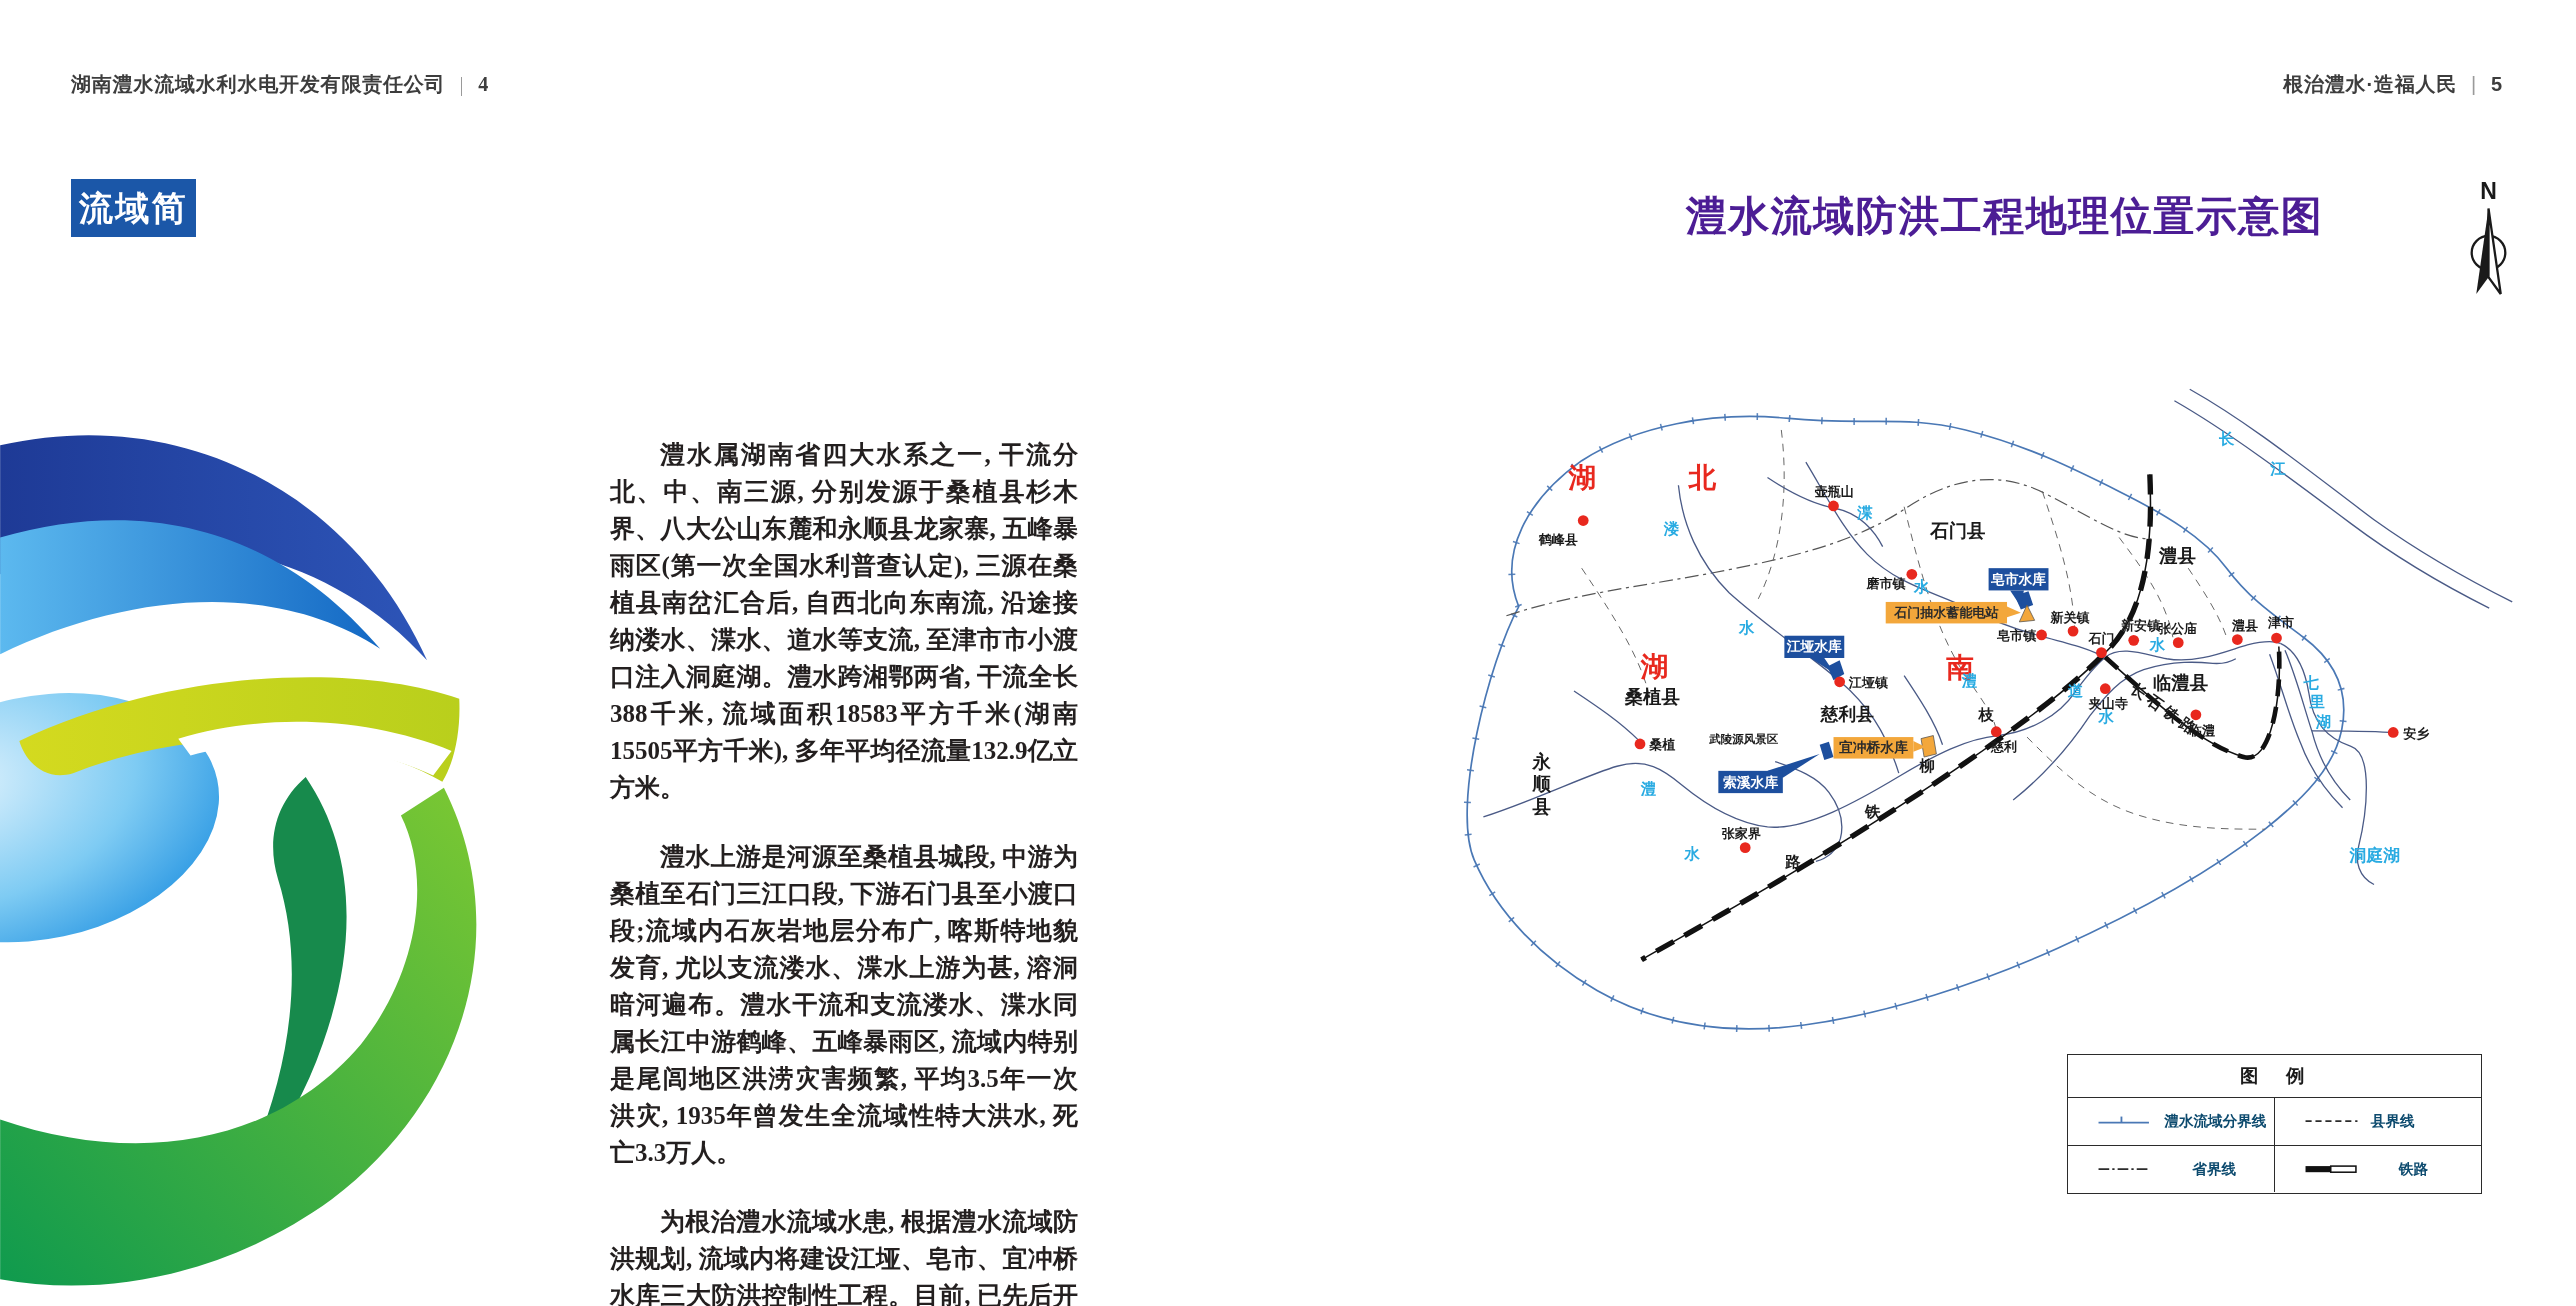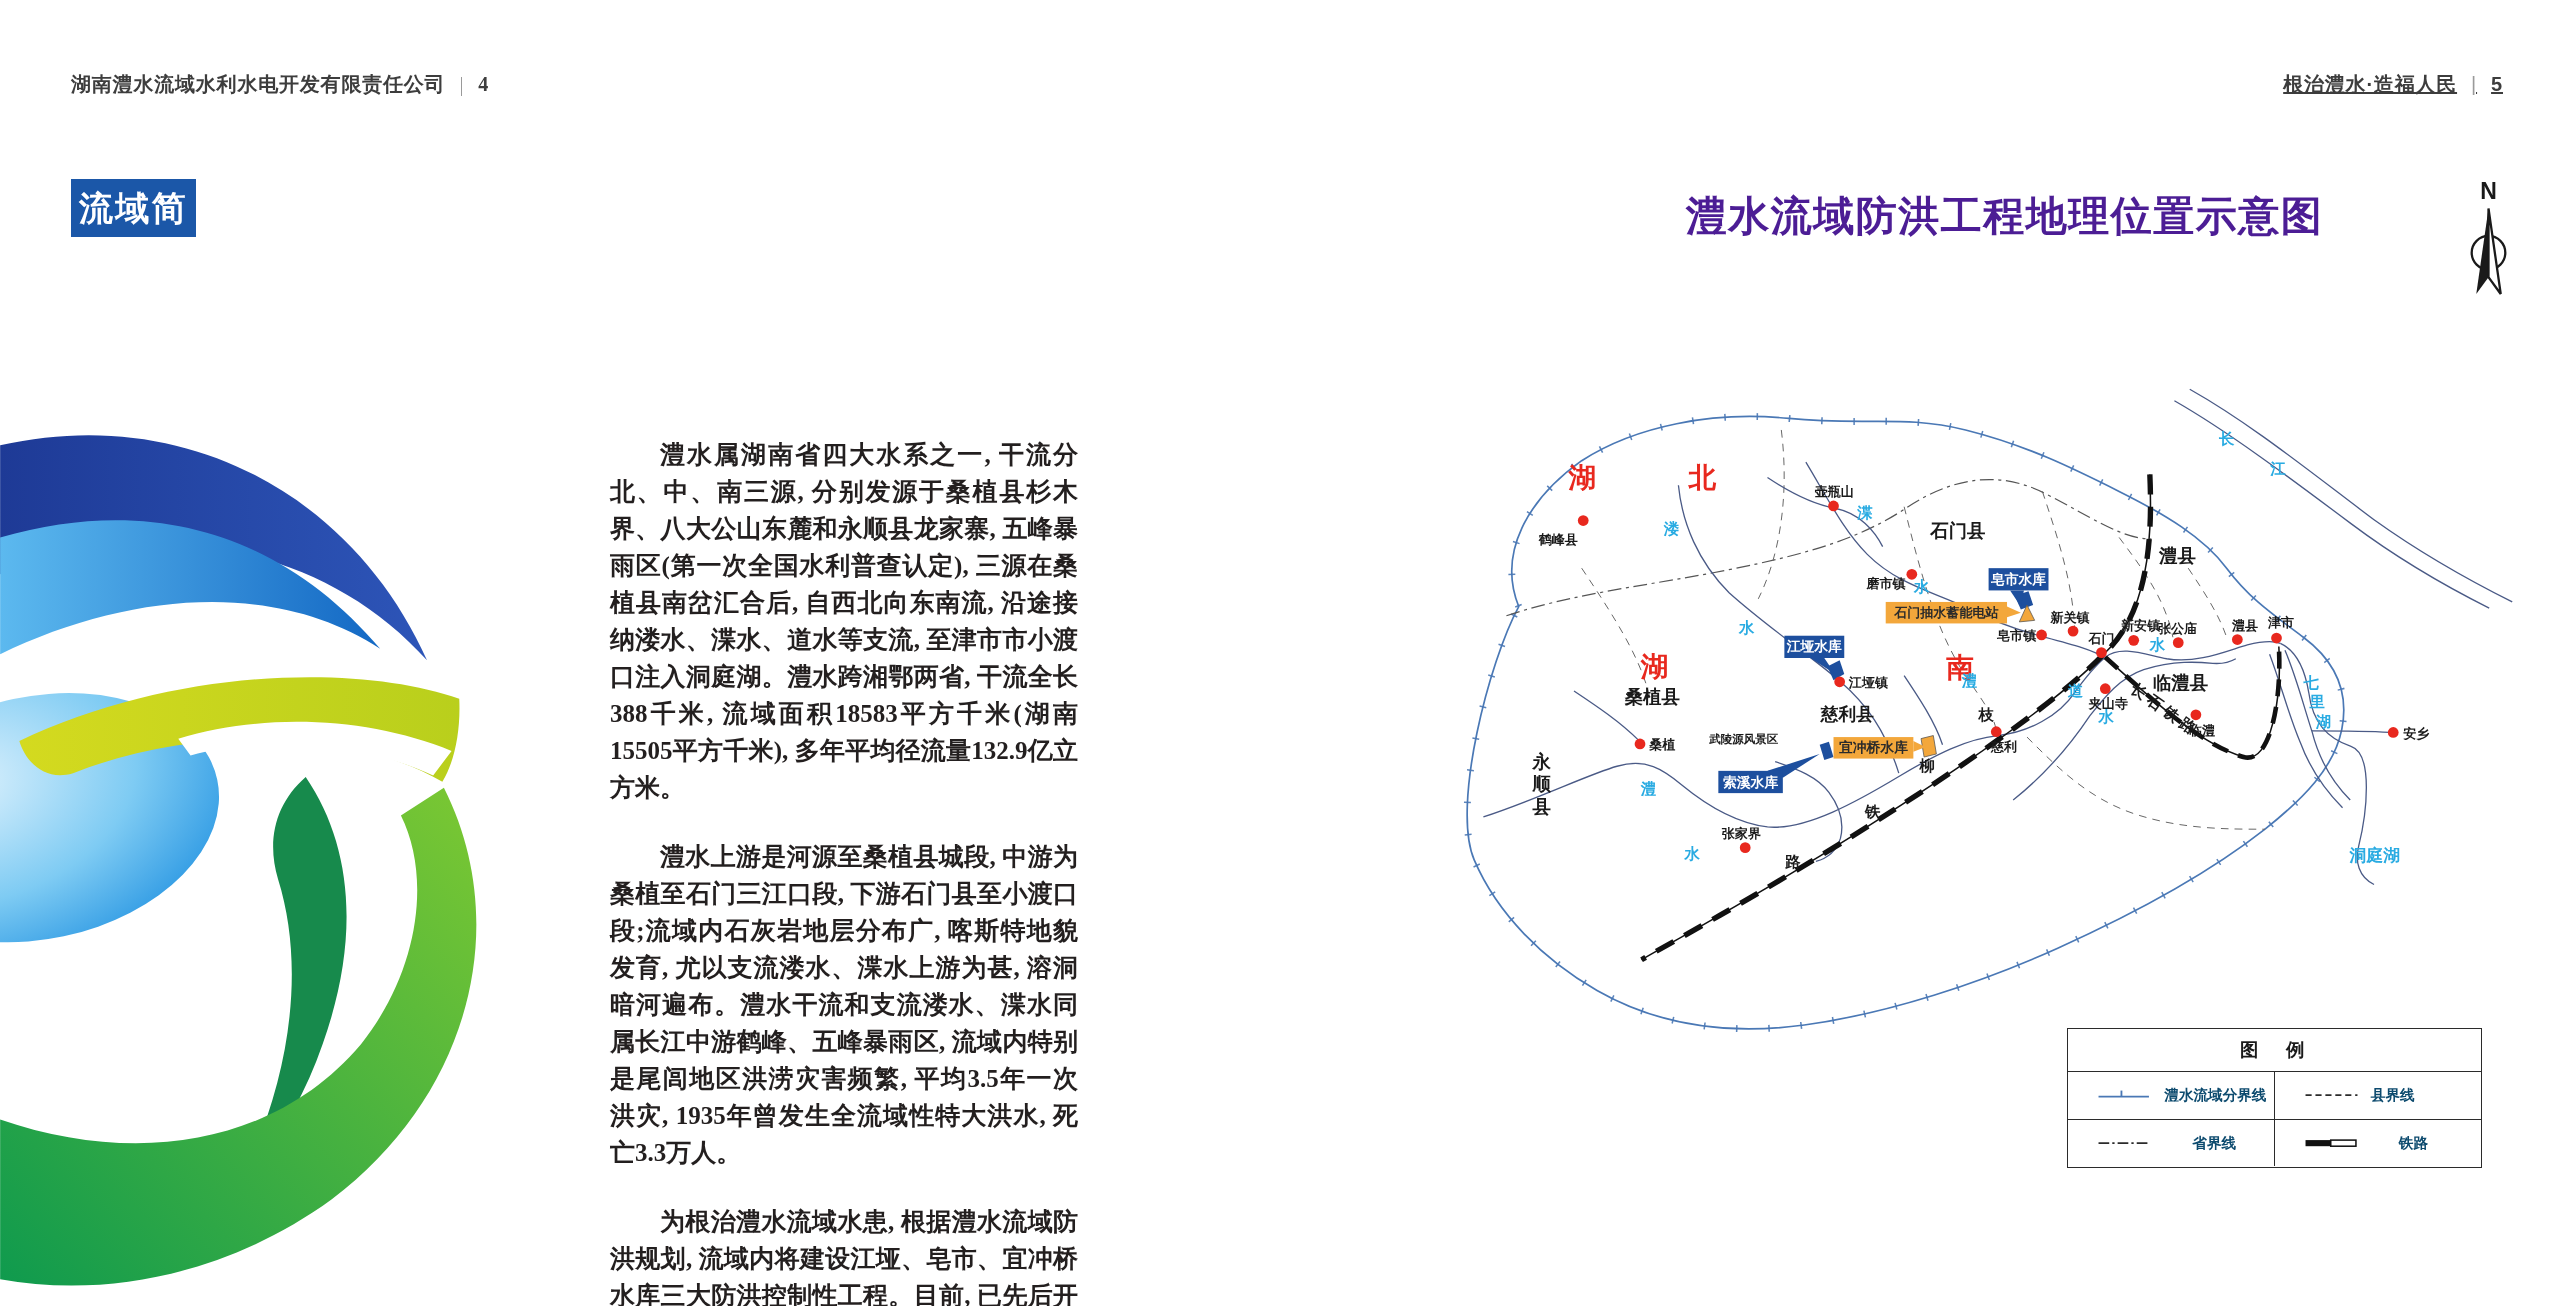--- a/index.html
+++ b/index.html
@@ -3,37 +3,37 @@
 <meta charset="utf-8">
 <style>
   html,body{margin:0;padding:0;}
   body{width:2576px;height:1306px;position:relative;overflow:hidden;background:#ffffff;
        font-family:"Liberation Sans",sans-serif;}
   .abs{position:absolute;}
   
   .hdr{top:71px;font-size:20px;font-weight:bold;color:#3d3d3d;letter-spacing:0.8px;white-space:nowrap;}
   .hdr .sep{color:#9a9a9a;margin:0 14px;font-weight:normal;}
   .hdr-left{left:71px;font-family:Liberation Serif, serif;}
-  .hdr-right{right:73px;text-align:right;text-decoration:underline;}
+  .hdr-right{right:73px;text-align:right;}
   
   .badge{left:71px;top:179px;width:125px;height:58px;background:#1b57a8;color:#ffffff;
          font-size:34px;font-weight:bold;text-align:center;line-height:58px;letter-spacing:2.3px;}
   
   .bodytext{left:610px;top:436px;width:468px;color:#231f1f;
             font-family:"Liberation Serif","DejaVu Serif",serif;font-weight:700;
             font-size:25px;line-height:1.48;text-align:justify;}
   .bodytext p{margin:0 0 32px 0;text-indent:2em;}
   
   .maptitle{left:1682px;top:189px;width:645px;text-align:center;color:#4c1d95;
             font-size:41px;font-weight:bold;letter-spacing:1.5px;white-space:nowrap;}
   
   .compass{left:2461px;top:178px;width:55px;text-align:center;}
   .compass .n{font-size:23px;font-weight:bold;color:#1a1a1a;}
   
-  .legend{left:2067px;top:1028px;width:415px;height:140px;background:#ffffff;
+  .legend{left:2067px;top:1054px;width:415px;height:140px;background:#ffffff;
           border:1.5px solid #2b2b2b;box-sizing:border-box;z-index:5;}
   .legend .ltitle{height:42px;line-height:42px;text-align:center;font-size:18.4px;font-weight:bold;
           color:#1a1a1a;border-bottom:1.5px solid #2b2b2b;letter-spacing:4.6px;}
   .legend .lrow{display:flex;height:47px;}
   .legend .lrow + .lrow .lcell{border-top:1.5px solid #2b2b2b;gap:28px;}
   .legend .lcell{flex:0 0 50%;display:flex;align-items:center;box-sizing:border-box;padding-left:29px;}
   .legend .lcell.first{border-right:1.5px solid #2b2b2b;}
   .legend .sym{margin-right:12.3px;flex:0 0 auto;}
   .legend .llabel{font-size:14.6px;font-weight:bold;color:#0c4a6e;white-space:nowrap;}
   svg text{font-family:"Liberation Sans",sans-serif;}

